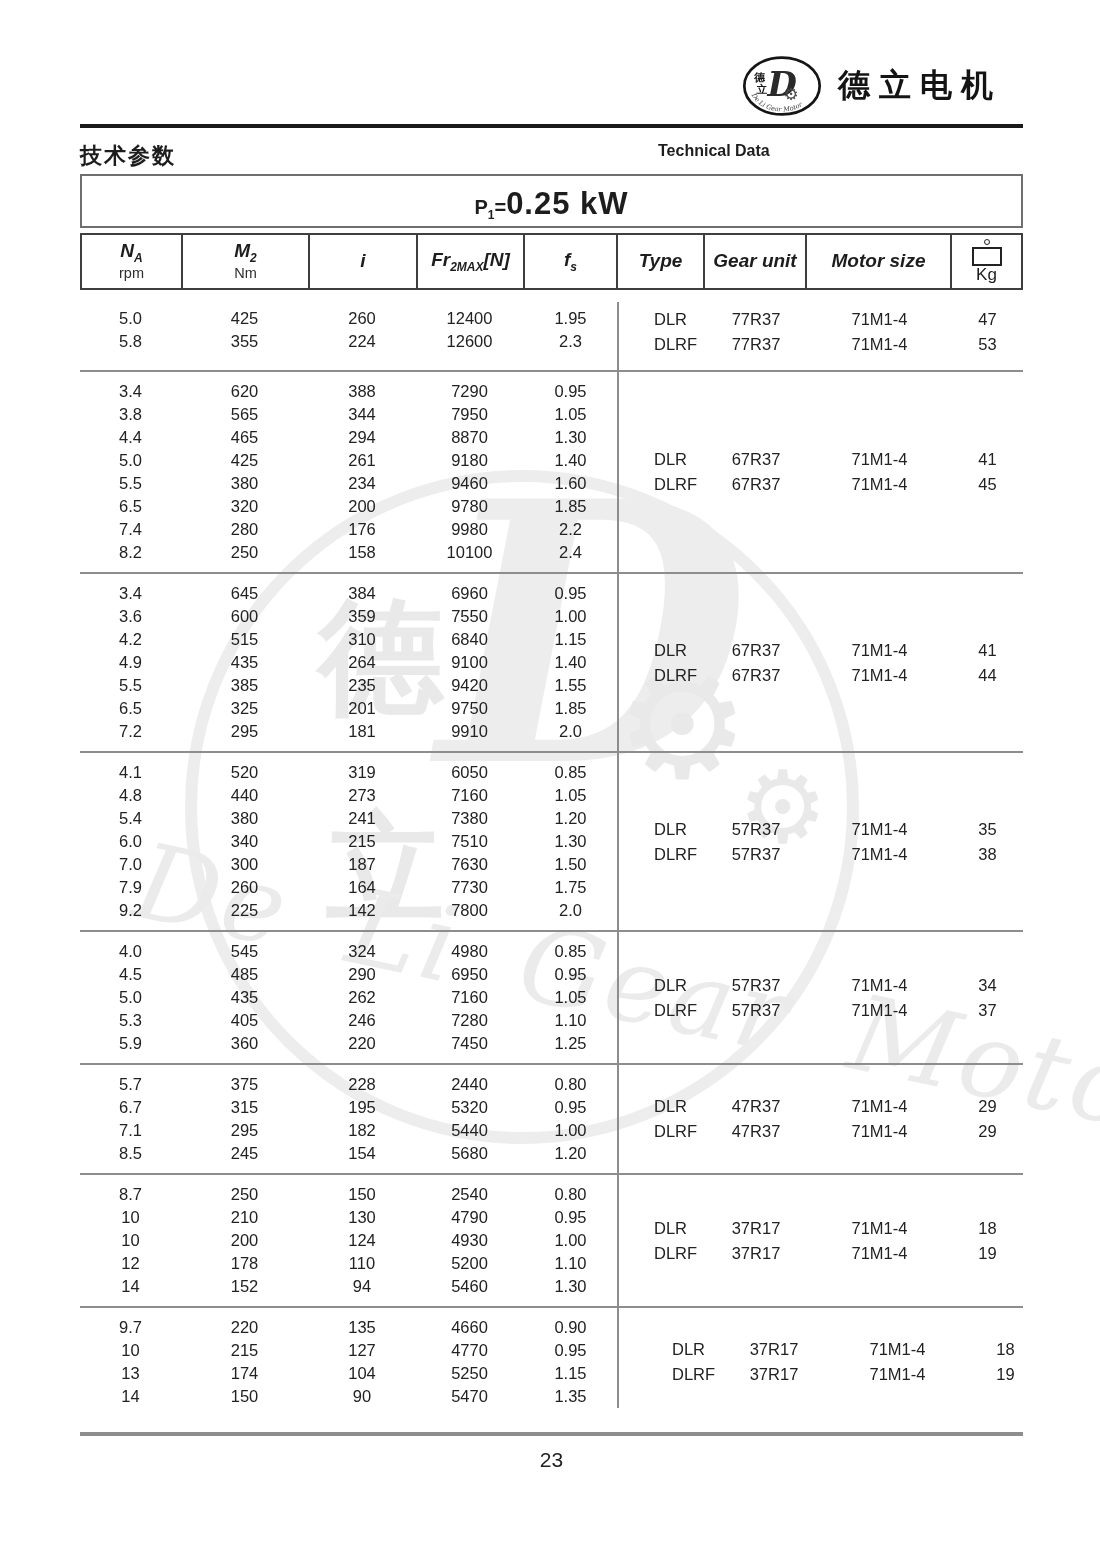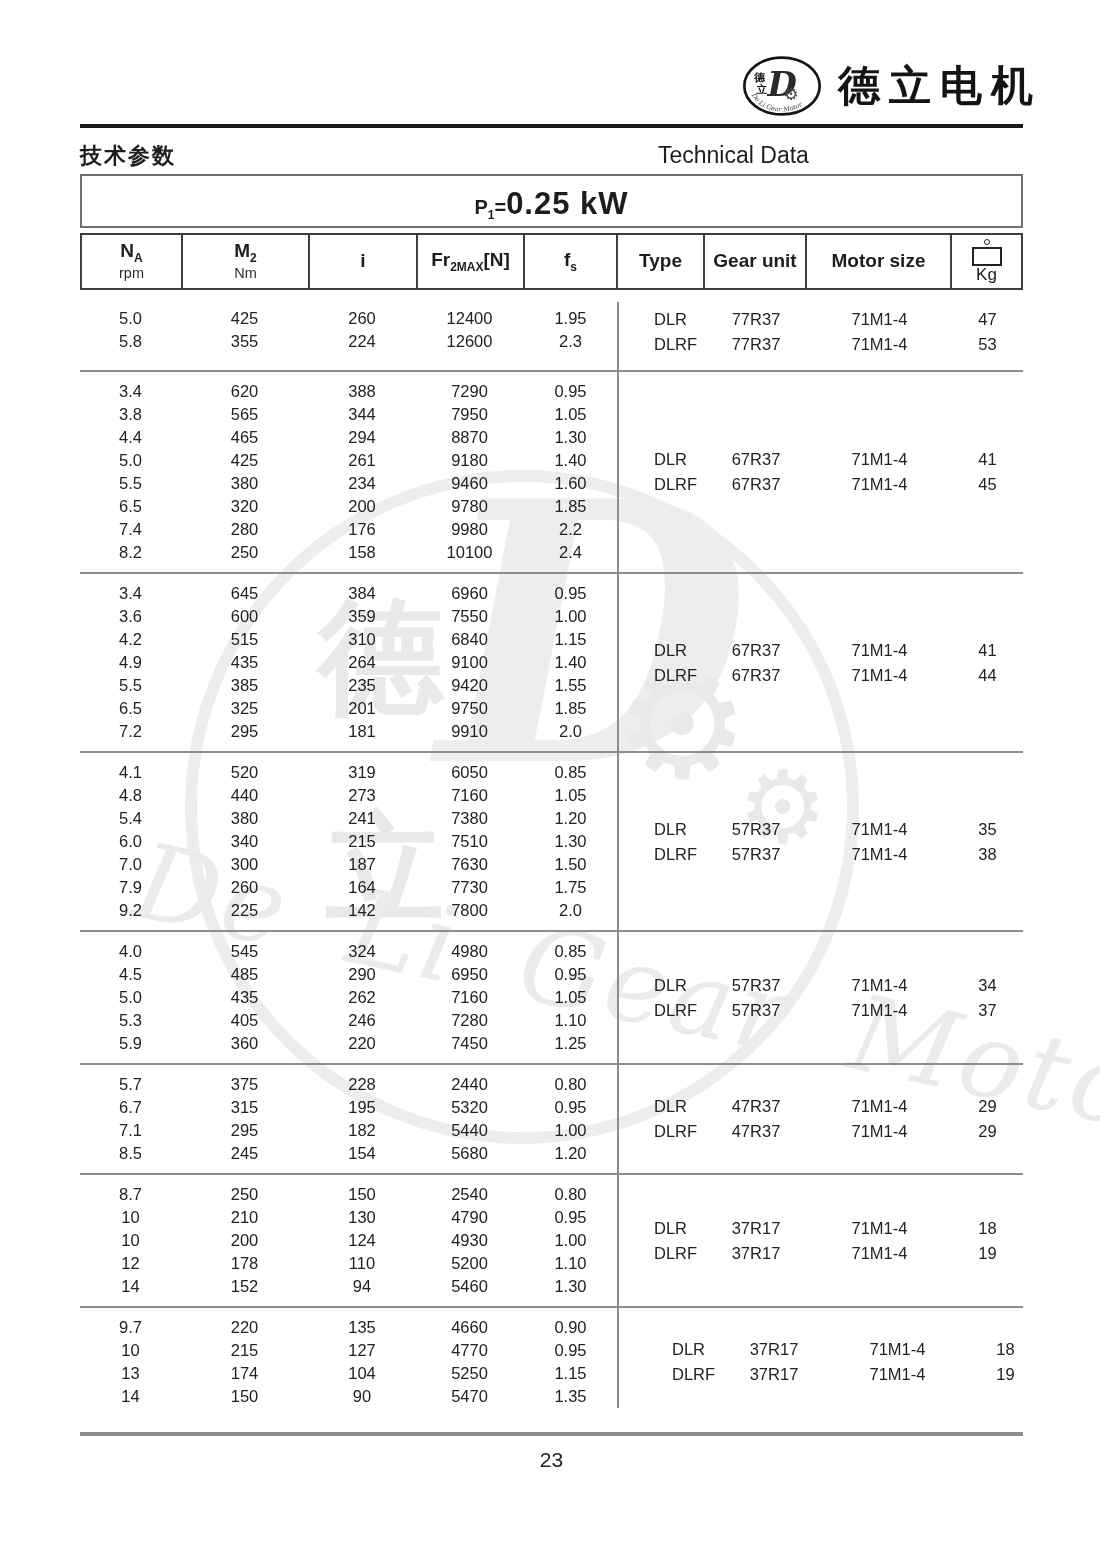--- a/index.html
+++ b/index.html
@@ -18,44 +18,44 @@
   .wm-gear{position:absolute;color:#e9e9e9;font-family:"DejaVu Sans", sans-serif;line-height:1;}
   .wm-gear1{left:615px;top:650px;font-size:150px;}
   .wm-gear2{left:738px;top:758px;font-size:100px;}
   .wm-script{position:absolute;left:150px;top:820px;font-size:105px;font-style:italic;
              font-family:"DejaVu Serif", serif;color:#ebebeb;white-space:nowrap;
              letter-spacing:4px;word-spacing:26px;transform:rotate(12deg);transform-origin:left top;}
 
   
   .logo-block{position:absolute;left:742px;top:54px;display:flex;align-items:center;gap:16px;}
   .logo-mark{width:80px;height:64px;}
-  .brand-title{font-family:"DejaVu Serif", serif;font-weight:bold;font-size:42px;
+  .brand-title{font-family:"DejaVu Serif", serif;font-weight:bold;font-size:32px;
                letter-spacing:9px;color:#141414;white-space:nowrap;}
   .rule-top{position:absolute;left:80px;top:124px;width:943px;height:4px;background:#1a1a1a;}
 
   .titles-row{position:absolute;left:80px;top:141px;width:943px;height:27px;}
   .title-cn{position:absolute;left:0;top:0;font-size:22px;font-weight:bold;letter-spacing:2px;}
-  .title-en{position:absolute;left:578px;top:1px;font-size:23px;font-weight:normal;}
+  .title-en{position:absolute;left:578px;top:1px;font-size:16px;font-weight:bold;}
 
   .power-box{position:absolute;left:80px;top:174px;width:943px;height:54px;box-sizing:border-box;
              border:2px solid #6f6f6f;display:flex;align-items:baseline;justify-content:center;
              padding-top:1px;}
   .power-box .inner{display:flex;align-items:baseline;margin-top:9px;}
   .p-label{font-size:20px;font-weight:bold;}
   .p-label sub{font-size:12px;font-weight:bold;}
   .p-value{font-size:31px;font-weight:bold;letter-spacing:1px;}
 
   
   .thead{position:absolute;left:80px;top:233px;width:943px;height:57px;box-sizing:border-box;
          border:2px solid #3e3e3e;display:grid;
          grid-template-columns:101px 127px 108px 107px 93px 87px 102px 145px 69px;}
   .th-cell{border-right:2px solid #3e3e3e;display:flex;flex-direction:column;
            align-items:center;justify-content:center;line-height:1.1;}
   .th-cell:last-child{border-right:none;}
-  .th-main{font-size:19px;font-weight:bold;}
+  .th-main{font-size:19px;font-weight:bold;font-style:italic;}
   .th-main sub{font-size:12px;font-weight:bold;}
   .th-unit{font-size:14.5px;color:#2e2e2e;margin-top:1px;}
   .kg-icon{position:relative;width:34px;height:27px;}
   .kg-knob{position:absolute;top:0;left:50%;transform:translateX(-50%);width:6px;height:6px;
            border:1.5px solid #222;border-radius:50%;box-sizing:border-box;background:#fff;}
   .kg-body{position:absolute;bottom:0;left:2px;width:30px;height:19px;border:2px solid #222;
            box-sizing:border-box;background:#fff;}
   .kg-label{font-size:17px;margin-top:0px;}
 
   

